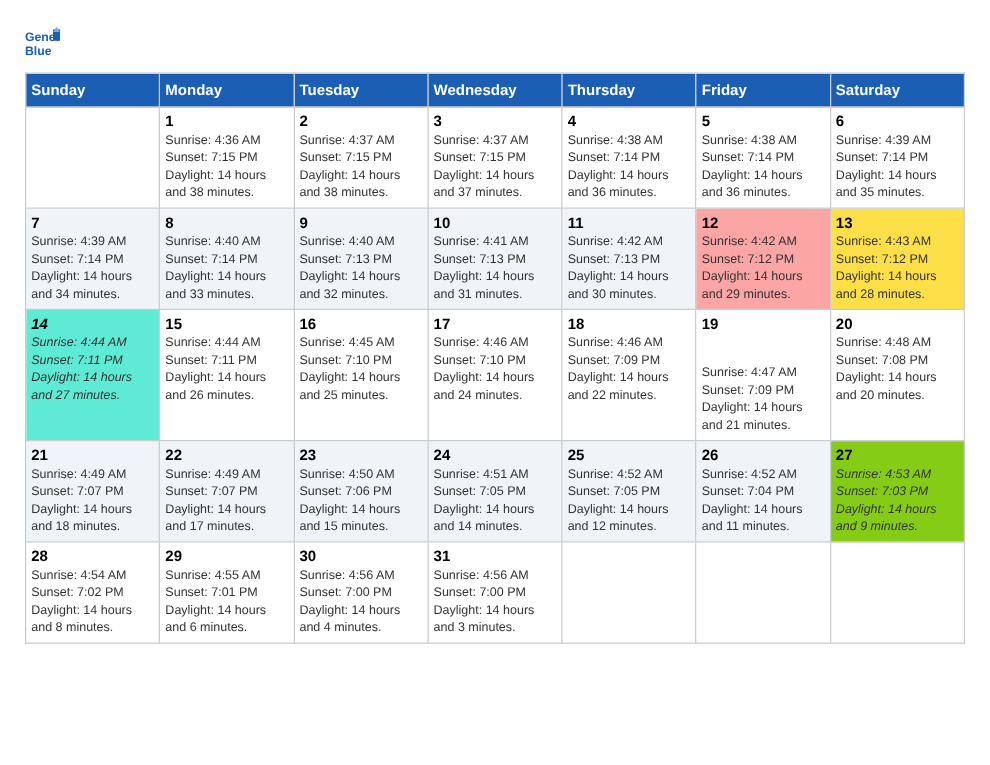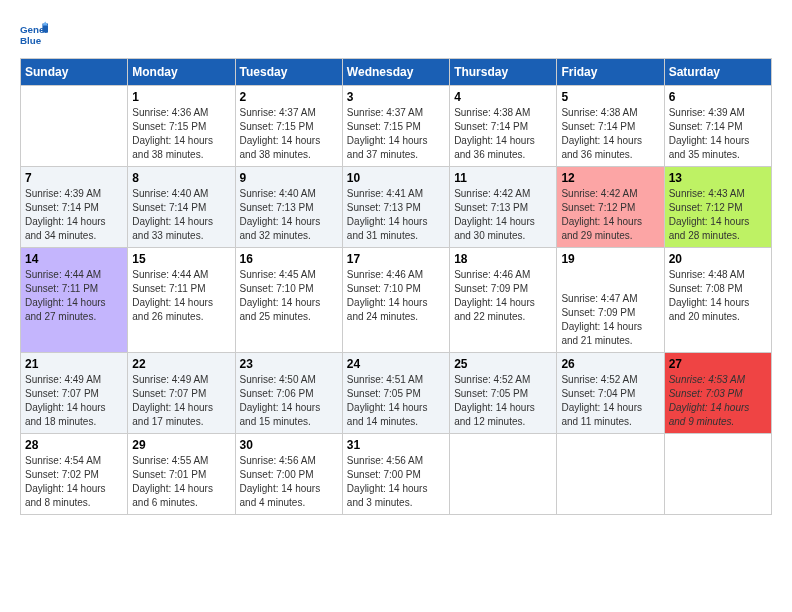--- a/index.html
+++ b/index.html
@@ -193,30 +193,30 @@
 Daylight: 14 hours
 and 30 minutes.</div>
         </td>
         <td style="background-color: #fca5a5;">
           <span class="day-num">12</span>
           <div class="day-info" style="white-space: pre-line;">Sunrise: 4:42 AM
 Sunset: 7:12 PM
 Daylight: 14 hours
 and 29 minutes.</div>
         </td>
-        <td style="background-color: #bef264; margin-top: 28px;">
+        <td style="background-color: #fde047; margin-top: 28px;">
           <span class="day-num">13</span>
           <div class="day-info" style="white-space: pre-line;">Sunrise: 4:43 AM
 Sunset: 7:12 PM
 Daylight: 14 hours
 and 28 minutes.</div>
         </td>
       </tr>
       <tr>
-        <td style="background-color: #c4b5fd;">
+        <td style="background-color: #5eead4; font-style: italic;">
           <span class="day-num">14</span>
           <div class="day-info" style="white-space: pre-line;">Sunrise: 4:44 AM
 Sunset: 7:11 PM
 Daylight: 14 hours
 and 27 minutes.</div>
         </td>
         <td style="background-color: rgb(255, 255, 255);">
           <span class="day-num">15</span>
           <div class="day-info" style="white-space: pre-line;">Sunrise: 4:44 AM
 Sunset: 7:11 PM
@@ -295,21 +295,21 @@
 Daylight: 14 hours
 and 12 minutes.</div>
         </td>
         <td style="background-color: rgb(240, 244, 248);">
           <span class="day-num">26</span>
           <div class="day-info" style="white-space: pre-line;">Sunrise: 4:52 AM
 Sunset: 7:04 PM
 Daylight: 14 hours
 and 11 minutes.</div>
         </td>
-        <td style="background-color: #ef4444;">
+        <td style="background-color: #84cc16;">
           <span class="day-num">27</span>
           <div class="day-info" style="white-space: pre-line; font-style: italic;">Sunrise: 4:53 AM
 Sunset: 7:03 PM
 Daylight: 14 hours
 and 9 minutes.</div>
         </td>
       </tr>
       <tr>
         <td style="background-color: rgb(255, 255, 255);">
           <span class="day-num">28</span>

